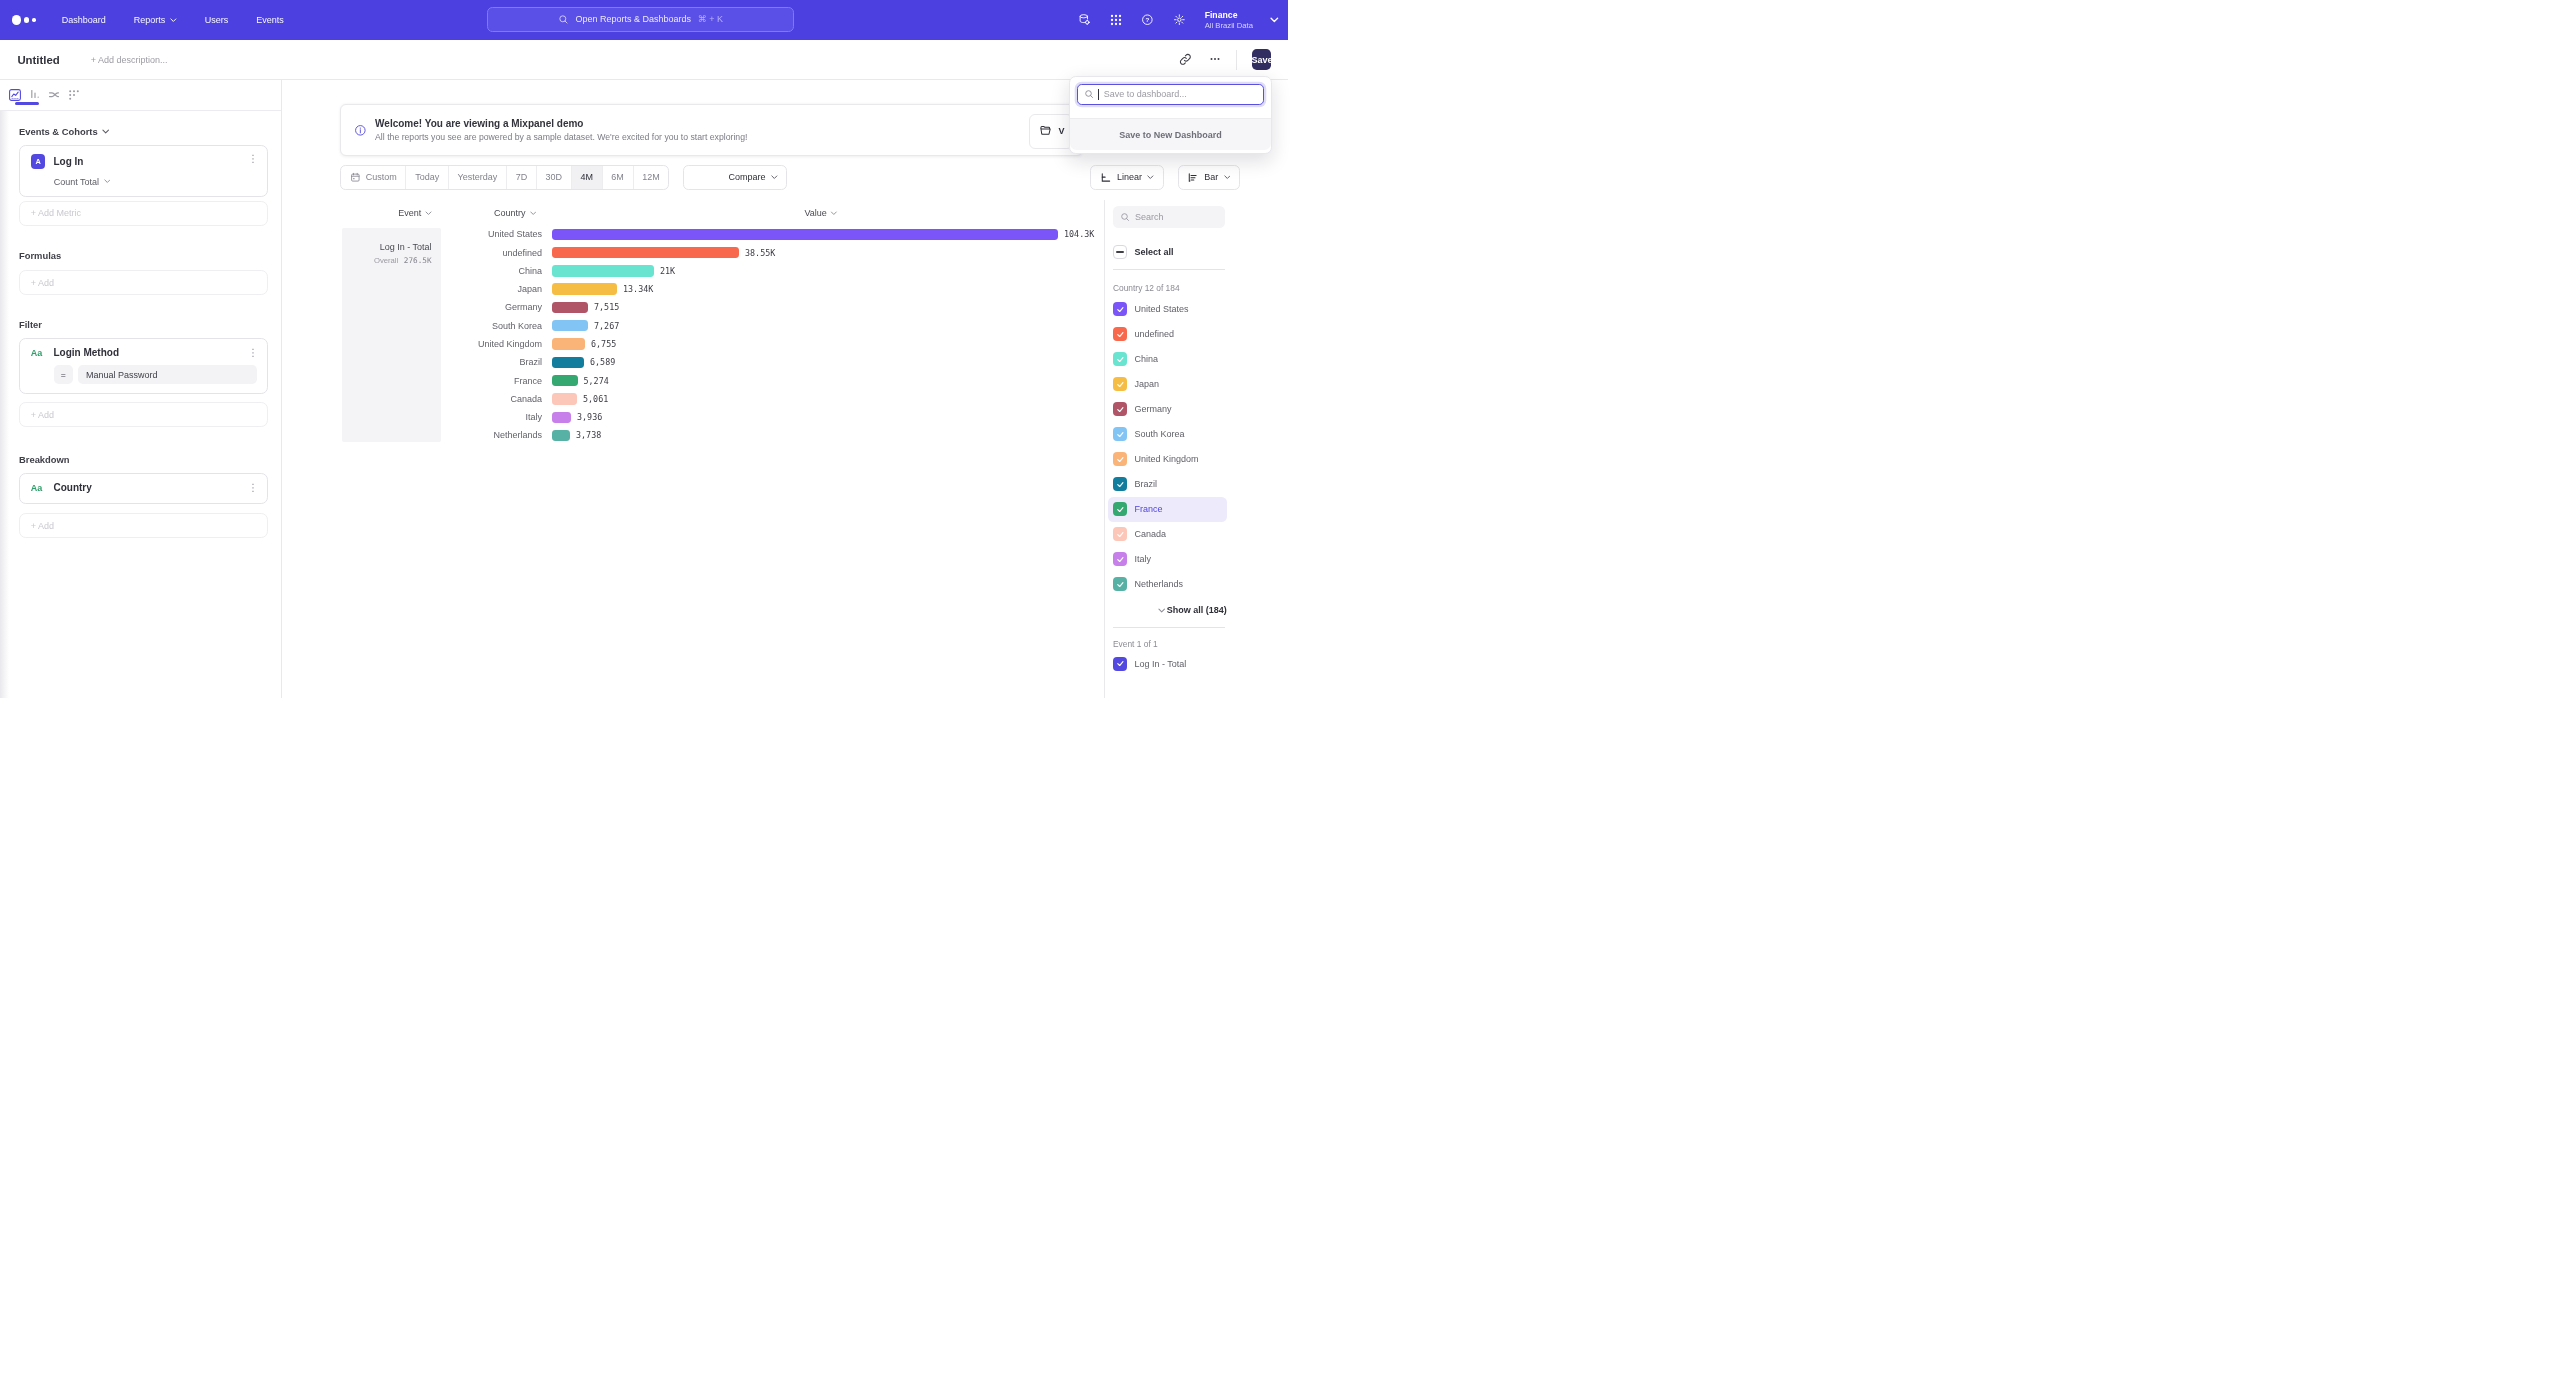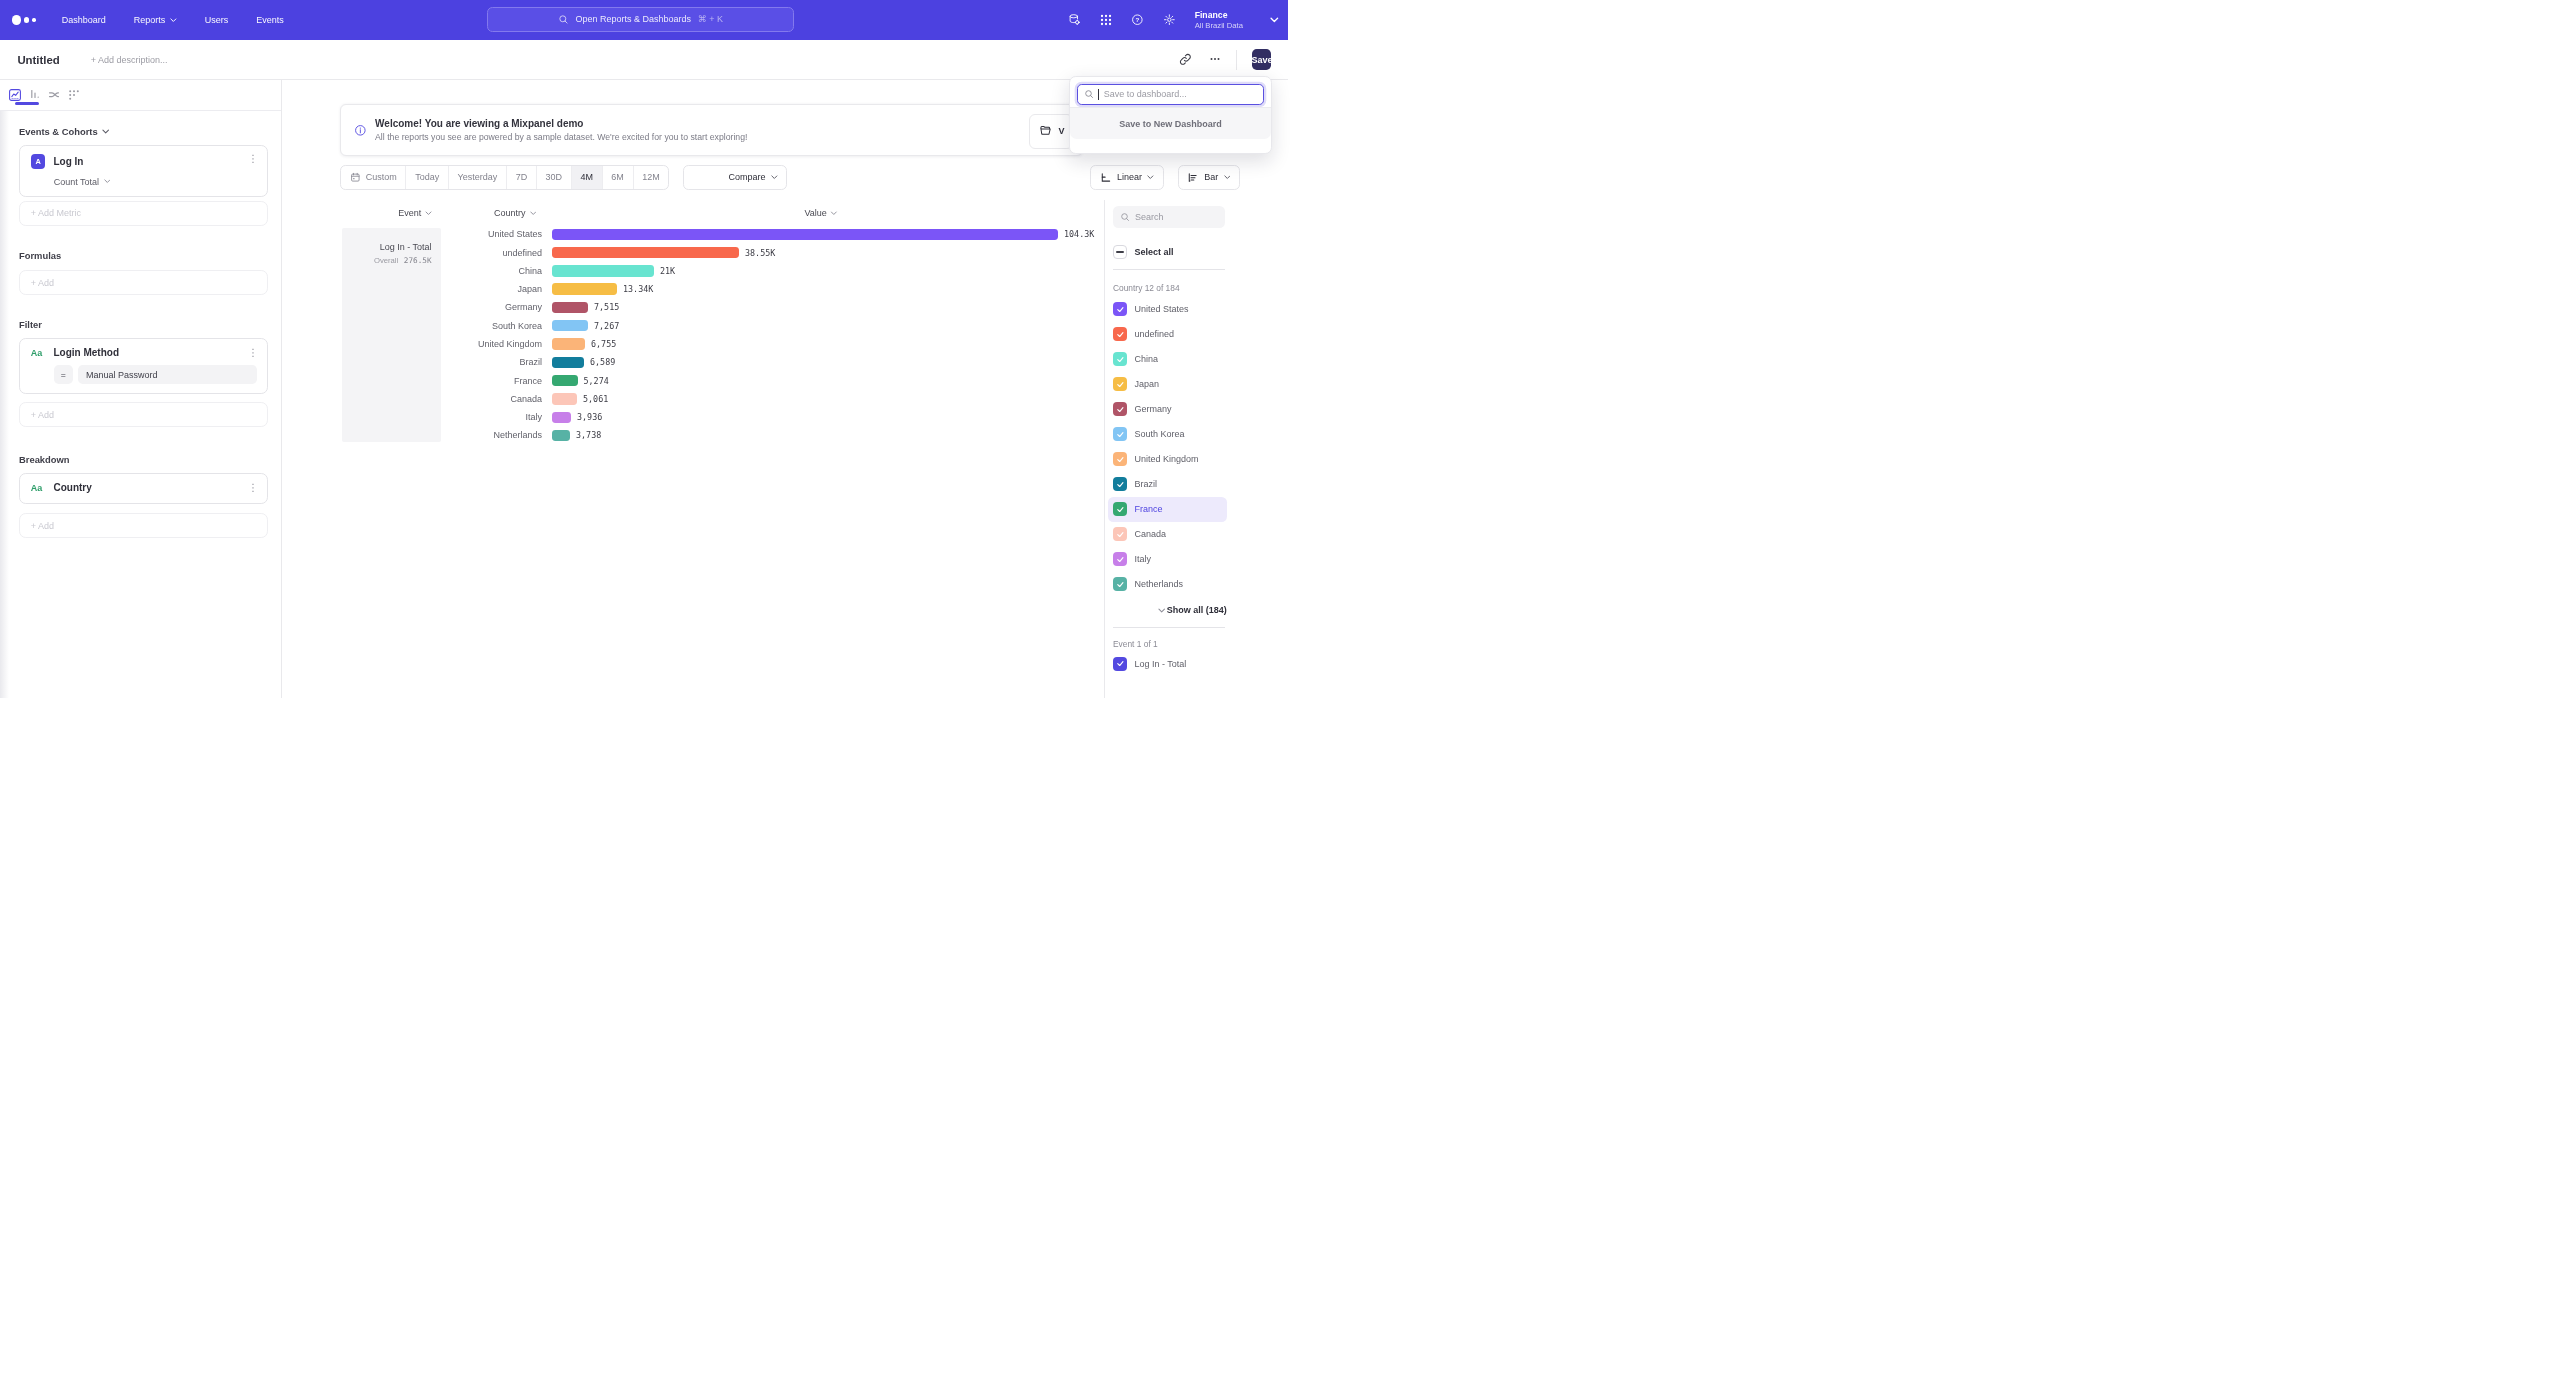--- a/index.html
+++ b/index.html
@@ -13,21 +13,21 @@
   .logo i { display:block; border-radius:50%; background:#fff; }
   .logo .d1{ width:9.4px; height:9.4px; } .logo .d2{ width:5.4px; height:5.4px; } .logo .d3{ width:3.4px; height:3.4px; }
   .nav-menu { display:flex; align-items:center; gap:28px; margin-left:9.4px; }
   .nav-item { display:flex; align-items:center; gap:4.7px; font-size:9px; color:rgba(255,255,255,.96); cursor:pointer; }
   .nav-search { position:absolute; left:487px; top:6.7px; width:307px; height:25.5px; background:#5a4fe6;
     border:0.7px solid #8379ed; border-radius:5.4px; display:flex; align-items:center; justify-content:center;
     gap:6.7px; font-size:9px; color:#eceafc; }
   .nav-search .shortcut { color:#b9b3f2; }
   .nav-right { position:absolute; right:9.4px; top:0; height:40px; display:flex; align-items:center; gap:19px; }
   .nav-ic { width:12.7px; height:12.7px; display:flex; align-items:center; justify-content:center; cursor:pointer; }
-  .project { display:flex; align-items:center; gap:27px; cursor:pointer; margin-left:0; }
+  .project { display:flex; align-items:center; gap:17px; cursor:pointer; margin-left:0; }
   .project .pname { font-size:8.7px; font-weight:700; line-height:1.25; }
   .project .psub { font-size:7.7px; color:#d7d3f8; line-height:1.25; }
 
   
   .titlebar { height:40px; border-bottom:0.7px solid #e9e9ec; display:flex; align-items:center; padding:0 17.4px; background:#fff; }
   .doc-title { font-size:11.4px; font-weight:600; color:#32323c; }
   .doc-desc { margin-left:31px; font-size:9px; color:#9c9ca4; }
   .tb-right { margin-left:auto; display:flex; align-items:center; }
   .tb-ic { width:13.4px; height:13.4px; display:flex; align-items:center; justify-content:center; cursor:pointer; }
   .tb-sep { width:0.7px; height:20px; background:#e7e7ea; margin:0 14.8px; }
@@ -120,21 +120,21 @@
   .p-evrow { margin-top:8px; display:flex; align-items:center; gap:7.4px; cursor:pointer; }
   .p-evrow .nm { font-size:9px; color:#5f5f68; }
 
   
   .save-pop { position:absolute; left:1069px; top:76px; width:203px; height:78px; background:#fff;
     border:0.7px solid #e8e8ec; border-radius:6.7px; box-shadow:0 6.7px 19px rgba(20,20,50,.14); z-index:50; }
   .sp-input { margin:6.7px 6.7px 0 6.7px; height:21px; border:1px solid #5a50e0; border-radius:4.7px;
     box-shadow:0 0 0 2.3px #dfdcf9; display:flex; align-items:center; gap:4.7px; padding:0 6px; background:#fff; cursor:text; }
   .sp-input .caret { width:0.7px; height:10.7px; background:#33333d; }
   .sp-input .ph { font-size:9px; color:#9b9ba3; }
-  .sp-footer { position:absolute; left:0; right:0; bottom:14px; height:32px; background:#f6f6f8;
+  .sp-footer { position:absolute; left:0; right:0; bottom:3px; height:32px; background:#f6f6f8;
     border-top:0.7px solid #ececef; border-radius:0 0 6.7px 6.7px; display:flex; align-items:center; justify-content:center;
     font-size:9px; font-weight:600; color:#6f6f79; cursor:pointer; }
 </style>
 </head>
 <body>
 
 <div class="topnav">
   <div class="logo">
     <i class="d1"></i>
       <i class="d2"></i>

